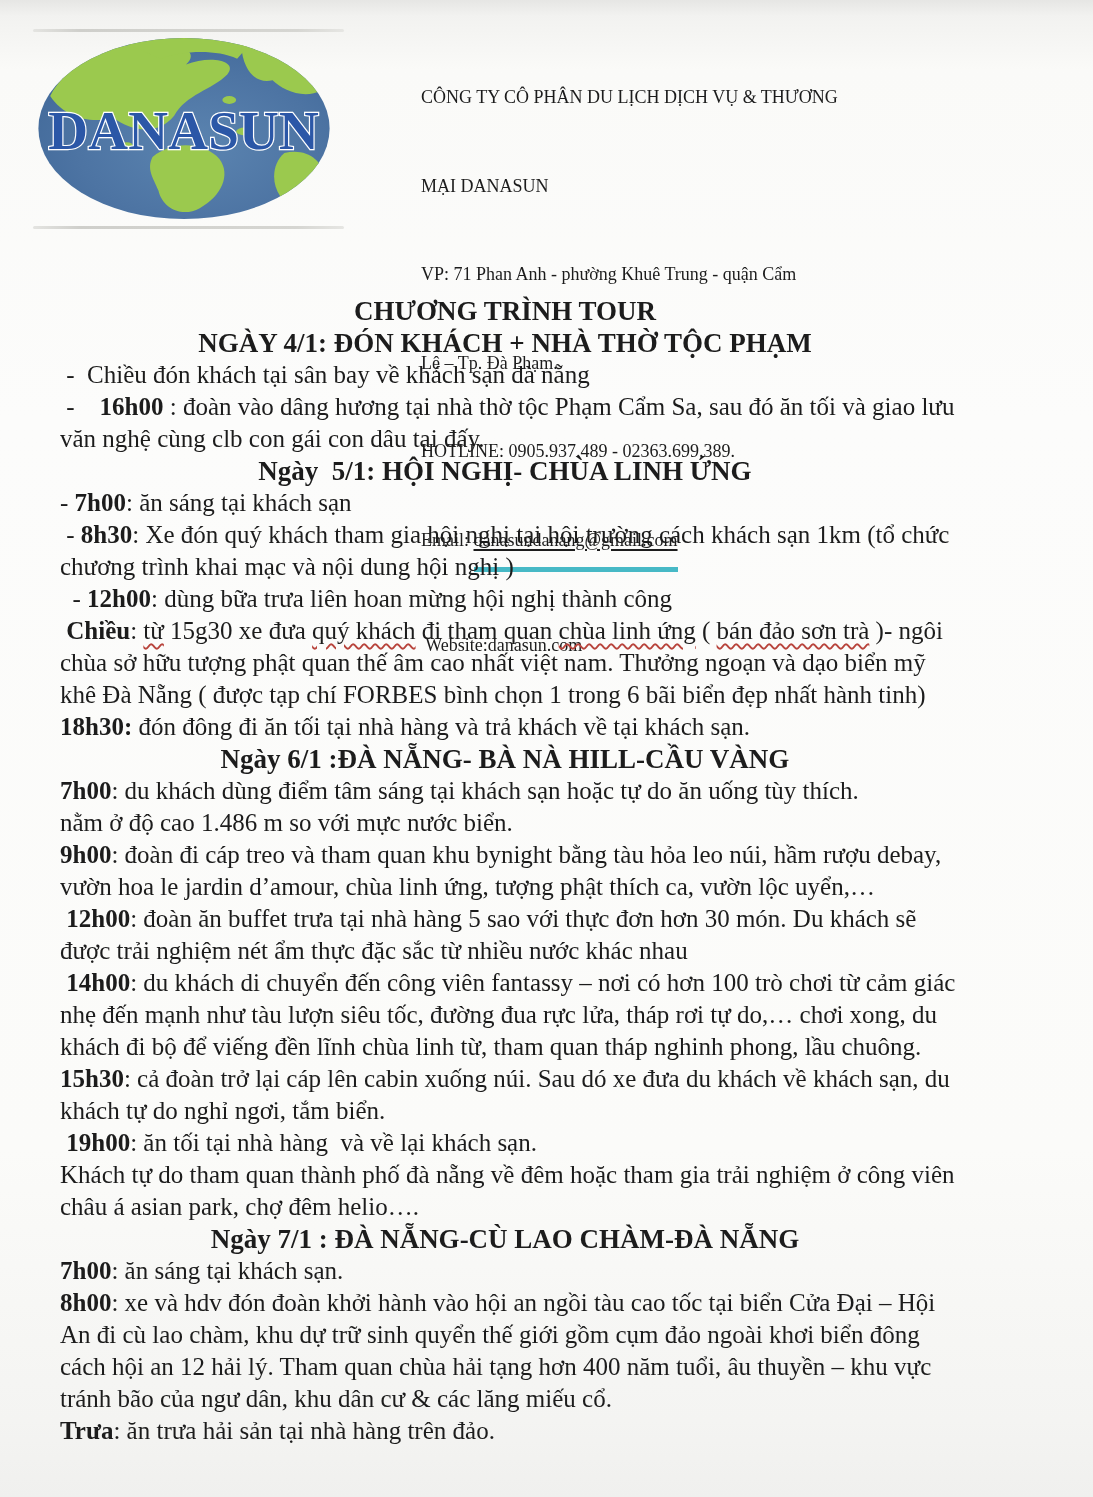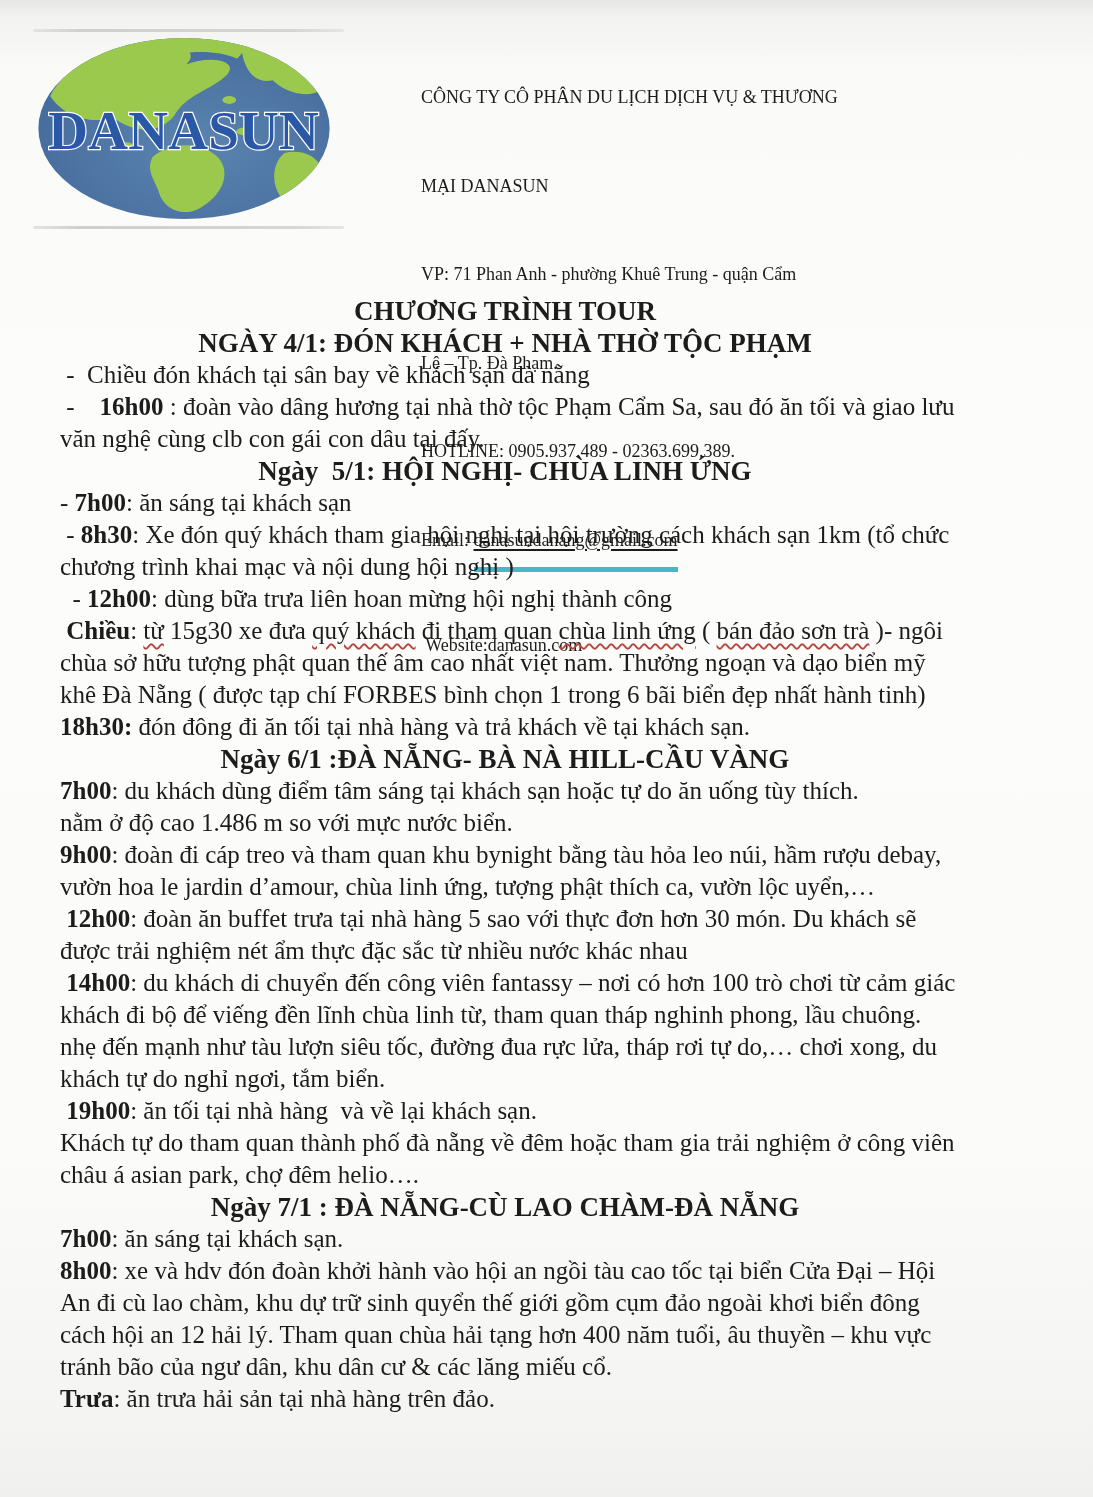--- a/index.html
+++ b/index.html
@@ -116,22 +116,23 @@
     <div class="doc-line"><span>khê Đà Nẵng ( được tạp chí FORBES bình chọn 1 trong 6 bãi biển đẹp nhất hành tinh)</span></div>
     <div class="doc-line"><b>18h30:</b><span> đón đông đi ăn tối tại nhà hàng và trả khách về tại khách sạn.</span></div>
     <div class="doc-heading">Ngày 6/1 :ĐÀ NẴNG- BÀ NÀ HILL-CẦU VÀNG</div>
     <div class="doc-line"><b>7h00</b><span>: du khách dùng điểm tâm sáng tại khách sạn hoặc tự do ăn uống tùy thích.</span></div>
     <div class="doc-line"><span>nằm ở độ cao 1.486 m so với mực nước biển.</span></div>
     <div class="doc-line"><b>9h00</b><span>: đoàn đi cáp treo và tham quan khu bynight bằng tàu hỏa leo núi, hầm rượu debay,</span></div>
     <div class="doc-line"><span>vườn hoa le jardin d’amour, chùa linh ứng, tượng phật thích ca, vườn lộc uyển,…</span></div>
     <div class="doc-line"><span> </span><b>12h00</b><span>: đoàn ăn buffet trưa tại nhà hàng 5 sao với thực đơn hơn 30 món. Du khách sẽ</span></div>
     <div class="doc-line"><span>được trải nghiệm nét ẩm thực đặc sắc từ nhiều nước khác nhau</span></div>
     <div class="doc-line"><span> </span><b>14h00</b><span>: du khách di chuyển đến công viên fantassy – nơi có hơn 100 trò chơi từ cảm giác</span></div>
+    <div class="doc-line"><span>nhẹ đến mạnh như tàu lượn siêu tốc, đường đua rực lửa, tháp rơi tự do,… chơi xong, du</span></div>
     <div class="doc-line"><span>khách đi bộ để viếng đền lĩnh chùa linh từ, tham quan tháp nghinh phong, lầu chuông.</span></div>
-    <div class="doc-line"><span>nhẹ đến mạnh như tàu lượn siêu tốc, đường đua rực lửa, tháp rơi tự do,… chơi xong, du</span></div>
+    <div class="doc-line"><b>15h30</b><span>: cả đoàn trở lại cáp lên cabin xuống núi. Sau dó xe đưa du khách về khách sạn, du</span></div>
     <div class="doc-line"><span>khách tự do nghỉ ngơi, tắm biển.</span></div>
     <div class="doc-line"><span> </span><b>19h00</b><span>: ăn tối tại nhà hàng  và về lại khách sạn.</span></div>
     <div class="doc-line"><span>Khách tự do tham quan thành phố đà nẵng về đêm hoặc tham gia trải nghiệm ở công viên</span></div>
     <div class="doc-line"><span>châu á asian park, chợ đêm helio….</span></div>
     <div class="doc-heading">Ngày 7/1 : ĐÀ NẴNG-CÙ LAO CHÀM-ĐÀ NẴNG</div>
     <div class="doc-line"><b>7h00</b><span>: ăn sáng tại khách sạn.</span></div>
     <div class="doc-line"><b>8h00</b><span>: xe và hdv đón đoàn khởi hành vào hội an ngồi tàu cao tốc tại biển Cửa Đại – Hội</span></div>
     <div class="doc-line"><span>An đi cù lao chàm, khu dự trữ sinh quyển thế giới gồm cụm đảo ngoài khơi biển đông</span></div>
     <div class="doc-line"><span>cách hội an 12 hải lý. Tham quan chùa hải tạng hơn 400 năm tuổi, âu thuyền – khu vực</span></div>
     <div class="doc-line"><span>tránh bão của ngư dân, khu dân cư &amp; các lăng miếu cổ.</span></div>

